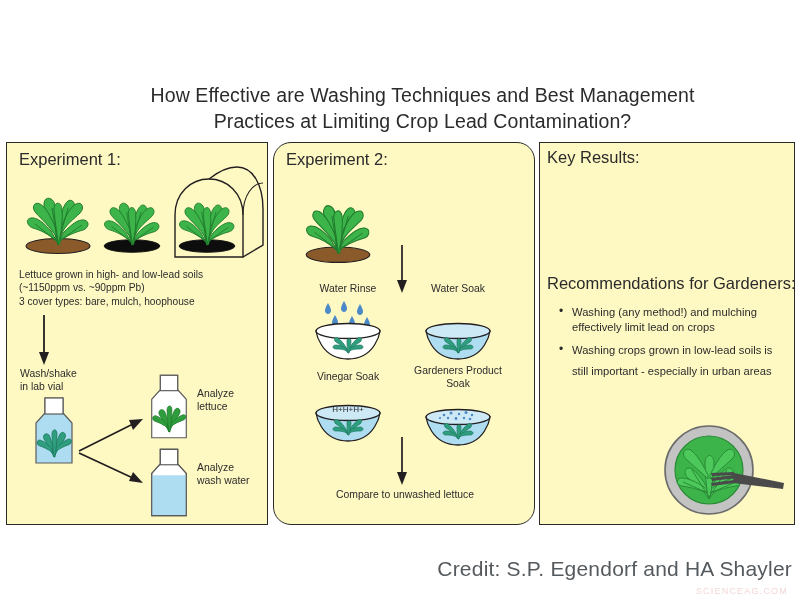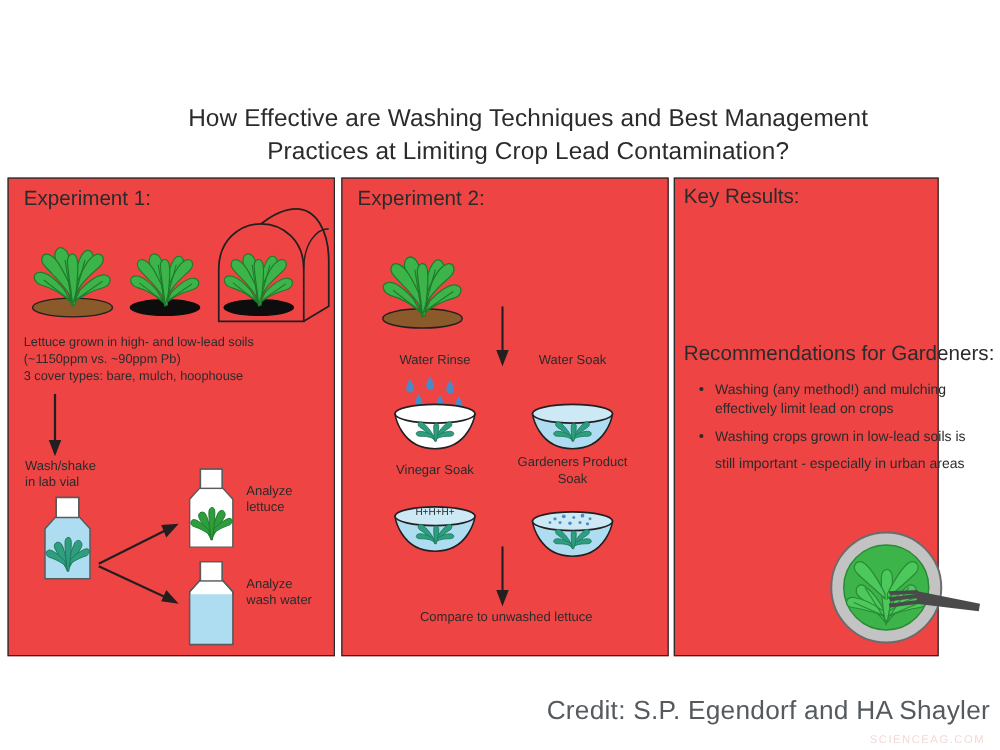--- a/index.html
+++ b/index.html
@@ -28,26 +28,26 @@
     font-weight: 400;
     color: #2b2b2b;
     letter-spacing: 0.1px;
   }
   #infographic-title .t-line { display: block; padding-left: 45px; }
 
   
   .panel {
     position: absolute;
     border: 1.6px solid #2a2a2a;
-    background: #ef4444;
+    background: #fef9c3;
     box-sizing: border-box;
   }
   #panel-experiment-1 { left: 6px;   top: 142px; width: 262px; height: 383px; }
-  #panel-experiment-2 { left: 273px; top: 142px; width: 262px; height: 383px; }
-  #panel-key-results  { left: 539px; top: 142px; width: 212px; height: 383px; }
+  #panel-experiment-2 { left: 273px; top: 142px; width: 262px; height: 383px; border-radius: 18px; }
+  #panel-key-results  { left: 539px; top: 142px; width: 256px; height: 383px; }
 
   .panel-heading {
     position: absolute;
     font-size: 16.5px;
     font-weight: 400;
     color: #2b2b2b;
     white-space: nowrap;
   }
   #panel-experiment-1 .panel-heading,
   #panel-experiment-2 .panel-heading { left: 12px; top: 7px; }

